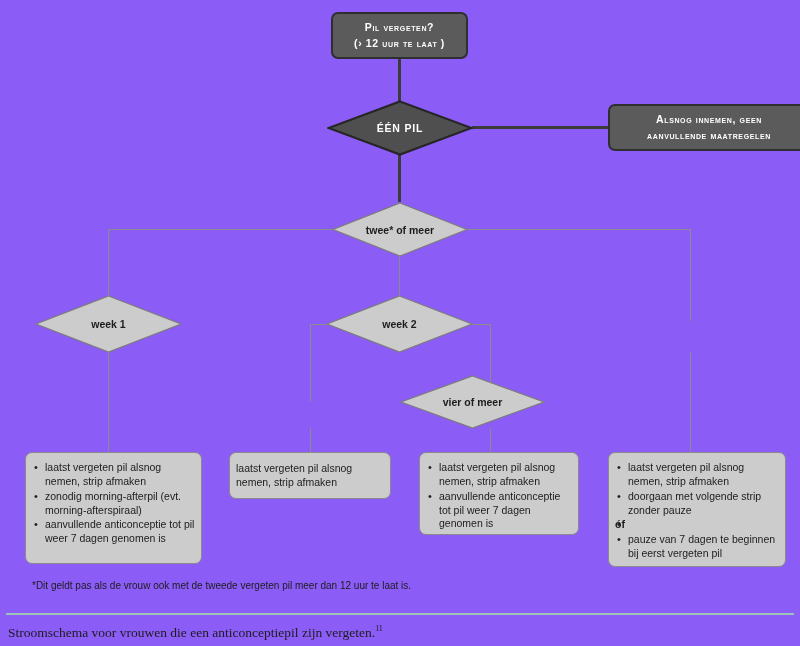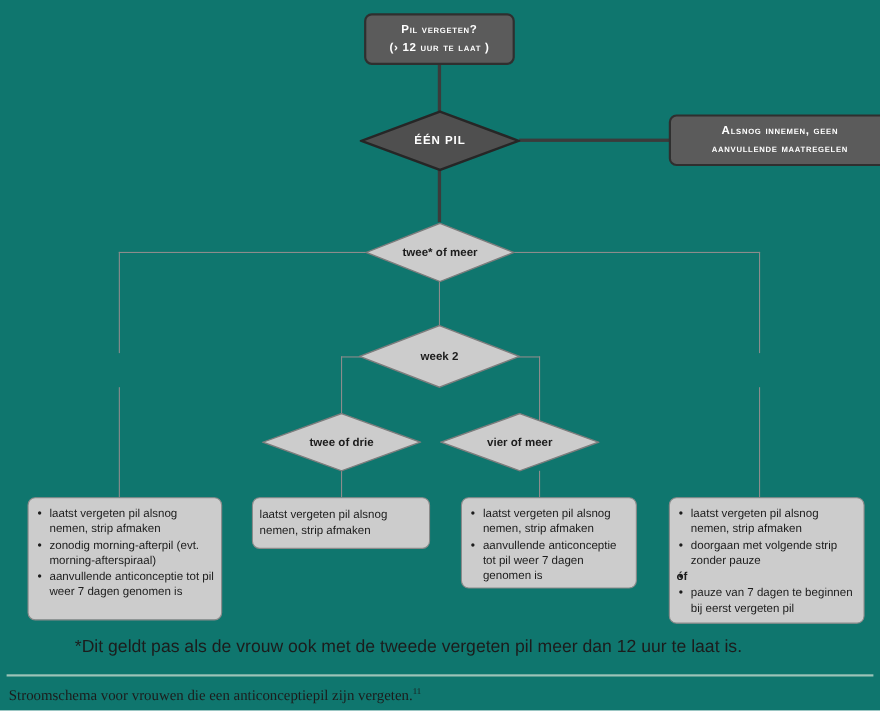--- a/index.html
+++ b/index.html
@@ -7,21 +7,21 @@
     padding: 0;
     background: #ffffff;
   }
   body {
     font-family: "Liberation Sans", sans-serif;
   }
   #page {
     position: relative;
     width: 800px;
     height: 646px;
-    background: #0f766e;
+    background: #8b5cf6;
     overflow: hidden;
   }
 
   
   .line {
     position: absolute;
     background: #8c8c8c;
   }
   .line.thick {
     background: #3b3b3b;
@@ -112,24 +112,23 @@
     color: #ffffff;
     font-weight: bold;
     font-size: 10.5px;
     letter-spacing: 0.08em;
     font-variant: small-caps;
   }
 
   
   .footnote {
     position: absolute;
-    font-size: 16px;
+    font-size: 10px;
     color: #1c1c1c;
     white-space: nowrap;
-    margin-left: 36px;
   }
   .rule {
     position: absolute;
     height: 2px;
     background: #9dc3b8;
   }
   .caption {
     position: absolute;
     font-family: "Liberation Serif", serif;
     font-size: 13.5px;
@@ -197,35 +196,35 @@
   </div>
 
   <div class="diamond" style="left:332px; top:202px; width:136px; height:55px;">
     <svg viewBox="0 0 136 55" preserveAspectRatio="none">
       <polygon points="68,1 135,27.5 68,54 1,27.5" fill="#cccccc" stroke="#7d7d7d" stroke-width="1.3"></polygon>
     </svg>
 
     <div class="dlabel">twee* of meer</div>
   </div>
 
+  <div class="diamond" style="left:35px; top:295px; width:147px; height:58px;">
+    <svg viewBox="0 0 147 58" preserveAspectRatio="none">
+      <polygon points="73.5,1 146,29 73.5,57 1,29" fill="#cccccc" stroke="#7d7d7d" stroke-width="1.3"></polygon>
+    </svg>
+    <div class="dlabel">week 1</div>
+  </div>
 
   <div class="diamond" style="left:326px; top:295px; width:147px; height:58px;">
     <svg viewBox="0 0 147 58" preserveAspectRatio="none">
       <polygon points="73.5,1 146,29 73.5,57 1,29" fill="#cccccc" stroke="#7d7d7d" stroke-width="1.3"></polygon>
     </svg>
     <div class="dlabel">week 2</div>
   </div>
 
 
-  <div class="diamond" style="left:238px; top:375px; width:145px; height:54px;">
-    <svg viewBox="0 0 145 54" preserveAspectRatio="none">
-      <polygon points="72.5,1 144,27 72.5,53 1,27" fill="#cccccc" stroke="#7d7d7d" stroke-width="1.3"></polygon>
-    </svg>
-    <div class="dlabel">twee of drie</div>
-  </div>
 
   <div class="diamond" style="left:400px; top:375px; width:145px; height:54px;">
     <svg viewBox="0 0 145 54" preserveAspectRatio="none">
       <polygon points="72.5,1 144,27 72.5,53 1,27" fill="#cccccc" stroke="#7d7d7d" stroke-width="1.3"></polygon>
     </svg>
     <div class="dlabel">vier of meer</div>
   </div>
 
   <div class="box light" style="left:25px; top:452px; width:177px; height:112px;">
     <ul class="bullets">

